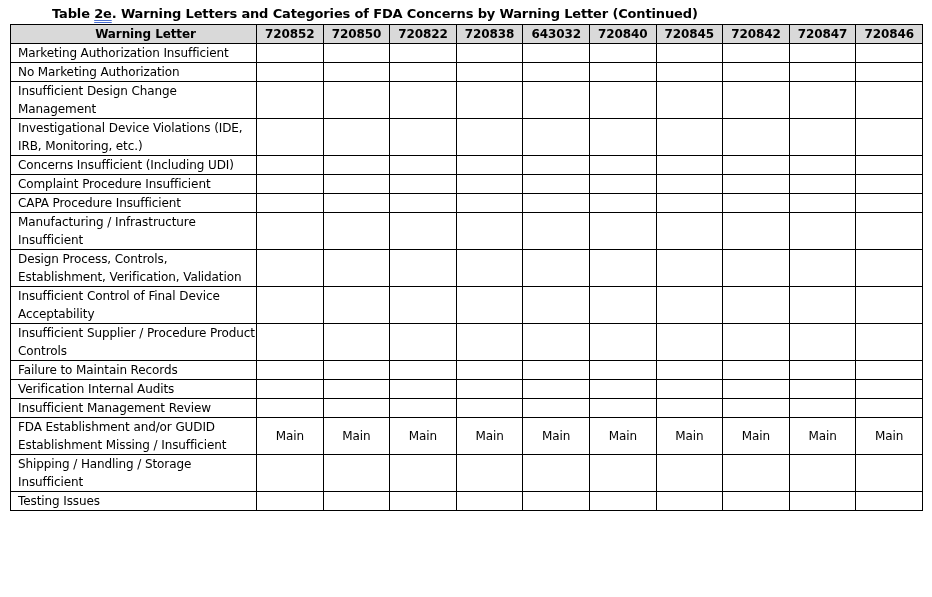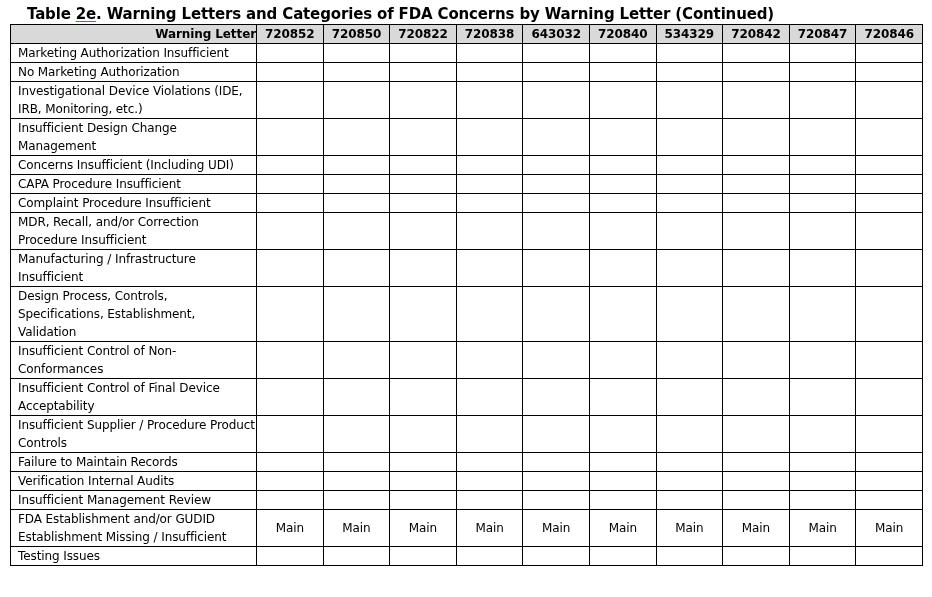--- a/index.html
+++ b/index.html
@@ -2,22 +2,22 @@
 <html><head>
   <meta charset="utf-8">
   <style>
     html, body { margin: 0; padding: 0; background: #ffffff; }
     body {
       width: 932px; height: 597px; overflow: hidden; position: relative;
       font-family: "DejaVu Sans", "Liberation Sans", sans-serif;
       color: #000;
     }
     .caption {
-      position: absolute; left: 27px; top: 6px;
-      font-size: 15px; font-weight: bold; letter-spacing: -0.15px;
+      position: absolute; left: 52px; top: 6px;
+      font-size: 13px; font-weight: bold; letter-spacing: -0.15px;
       white-space: nowrap; line-height: 16px;
     }
     .caption .tbl-num {
       text-decoration: underline; text-decoration-style: double;
       text-decoration-color: #4a6fd0; text-underline-offset: 2px;
     }
     table {
       position: absolute; left: 10px; top: 24px;
       border-collapse: collapse; table-layout: fixed;
       width: 912px;
@@ -27,21 +27,21 @@
       padding: 0 0 0 7px;
       font-size: 12px; line-height: 18px;
       vertical-align: middle;
       letter-spacing: -0.1px;
       overflow: hidden;
     }
     th {
       background: #d9d9d9; font-weight: bold; height: 17px;
       text-align: center; padding: 0;
     }
-    th.first { text-align: right; padding-left: 24px; margin-left: 36px; }
+    th.first { text-align: center; padding-left: 24px; margin-left: 36px; }
     td.val { text-align: center; padding: 0; }
     col.c0 { width: 246px; }
     col.cn { width: 66.6px; }
     tr.r1 td { height: 17px; }
     tr.r2 td { height: 36px; }
   </style>
 </head>
 <body>
 
 <div class="caption"><span>Table </span><span class="tbl-num">2e</span><span>. Warning Letters and Categories of FDA Concerns by Warning Letter (Continued)</span></div>
@@ -62,21 +62,21 @@
   </colgroup>
   <thead>
     <tr id="header-row">
         <th class="first">Warning Letter</th>
         <th>720852</th>
         <th>720850</th>
         <th>720822</th>
         <th>720838</th>
         <th>643032</th>
         <th>720840</th>
-        <th>534329</th>
+        <th>720845</th>
         <th>720842</th>
         <th>720847</th>
         <th>720846</th>
       </tr>
   </thead>
   <tbody id="table-body">
       <tr class="r1">
         <td>Marketing Authorization Insufficient</td>
         <td class="val"></td>
         <td class="val"></td>
@@ -96,125 +96,99 @@
         <td class="val"></td>
         <td class="val"></td>
         <td class="val"></td>
         <td class="val"></td>
         <td class="val"></td>
         <td class="val"></td>
         <td class="val"></td>
         <td class="val"></td>
       </tr>
       <tr class="r2">
+        <td>Insufficient Design Change Management</td>
+        <td class="val"></td>
+        <td class="val"></td>
+        <td class="val"></td>
+        <td class="val"></td>
+        <td class="val"></td>
+        <td class="val"></td>
+        <td class="val"></td>
+        <td class="val"></td>
+        <td class="val"></td>
+        <td class="val"></td>
+      </tr>
+      <tr class="r2">
         <td>Investigational Device Violations (IDE, IRB, Monitoring, etc.)</td>
         <td class="val"></td>
         <td class="val"></td>
         <td class="val"></td>
         <td class="val"></td>
         <td class="val"></td>
         <td class="val"></td>
         <td class="val"></td>
         <td class="val"></td>
         <td class="val"></td>
         <td class="val"></td>
       </tr>
-      <tr class="r2">
-        <td>Insufficient Design Change Management</td>
-        <td class="val"></td>
-        <td class="val"></td>
-        <td class="val"></td>
-        <td class="val"></td>
-        <td class="val"></td>
-        <td class="val"></td>
-        <td class="val"></td>
-        <td class="val"></td>
-        <td class="val"></td>
-        <td class="val"></td>
-      </tr>
       <tr class="r1">
         <td>Concerns Insufficient (Including UDI)</td>
         <td class="val"></td>
         <td class="val"></td>
         <td class="val"></td>
         <td class="val"></td>
         <td class="val"></td>
         <td class="val"></td>
         <td class="val"></td>
         <td class="val"></td>
         <td class="val"></td>
         <td class="val"></td>
       </tr>
       <tr class="r1">
+        <td>Complaint Procedure Insufficient</td>
+        <td class="val"></td>
+        <td class="val"></td>
+        <td class="val"></td>
+        <td class="val"></td>
+        <td class="val"></td>
+        <td class="val"></td>
+        <td class="val"></td>
+        <td class="val"></td>
+        <td class="val"></td>
+        <td class="val"></td>
+      </tr>
+      <tr class="r1">
         <td>CAPA Procedure Insufficient</td>
         <td class="val"></td>
         <td class="val"></td>
         <td class="val"></td>
         <td class="val"></td>
         <td class="val"></td>
         <td class="val"></td>
         <td class="val"></td>
         <td class="val"></td>
         <td class="val"></td>
         <td class="val"></td>
       </tr>
-      <tr class="r1">
-        <td>Complaint Procedure Insufficient</td>
-        <td class="val"></td>
-        <td class="val"></td>
-        <td class="val"></td>
-        <td class="val"></td>
-        <td class="val"></td>
-        <td class="val"></td>
-        <td class="val"></td>
-        <td class="val"></td>
-        <td class="val"></td>
-        <td class="val"></td>
-      </tr>
-      <tr class="r2">
-        <td>MDR, Recall, and/or Correction Procedure Insufficient</td>
-        <td class="val"></td>
-        <td class="val"></td>
-        <td class="val"></td>
-        <td class="val"></td>
-        <td class="val"></td>
-        <td class="val"></td>
-        <td class="val"></td>
-        <td class="val"></td>
-        <td class="val"></td>
-        <td class="val"></td>
-      </tr>
       <tr class="r2">
         <td>Manufacturing / Infrastructure Insufficient</td>
         <td class="val"></td>
         <td class="val"></td>
         <td class="val"></td>
         <td class="val"></td>
         <td class="val"></td>
         <td class="val"></td>
         <td class="val"></td>
         <td class="val"></td>
         <td class="val"></td>
         <td class="val"></td>
       </tr>
       <tr class="r2">
-        <td>Design Process, Controls, Specifications, Establishment, Validation</td>
-        <td class="val"></td>
-        <td class="val"></td>
-        <td class="val"></td>
-        <td class="val"></td>
-        <td class="val"></td>
-        <td class="val"></td>
-        <td class="val"></td>
-        <td class="val"></td>
-        <td class="val"></td>
-        <td class="val"></td>
-      </tr>
-      <tr class="r2">
-        <td>Insufficient Control of Non-Conformances</td>
+        <td>Design Process, Controls, Establishment, Verification, Validation</td>
         <td class="val"></td>
         <td class="val"></td>
         <td class="val"></td>
         <td class="val"></td>
         <td class="val"></td>
         <td class="val"></td>
         <td class="val"></td>
         <td class="val"></td>
         <td class="val"></td>
         <td class="val"></td>
@@ -289,20 +263,33 @@
         <td class="val">Main</td>
         <td class="val">Main</td>
         <td class="val">Main</td>
         <td class="val">Main</td>
         <td class="val">Main</td>
         <td class="val">Main</td>
         <td class="val">Main</td>
         <td class="val">Main</td>
         <td class="val">Main</td>
         <td class="val">Main</td>
+      </tr>
+      <tr class="r2">
+        <td>Shipping / Handling / Storage Insufficient</td>
+        <td class="val"></td>
+        <td class="val"></td>
+        <td class="val"></td>
+        <td class="val"></td>
+        <td class="val"></td>
+        <td class="val"></td>
+        <td class="val"></td>
+        <td class="val"></td>
+        <td class="val"></td>
+        <td class="val"></td>
       </tr>
       <tr class="r1">
         <td>Testing Issues</td>
         <td class="val"></td>
         <td class="val"></td>
         <td class="val"></td>
         <td class="val"></td>
         <td class="val"></td>
         <td class="val"></td>
         <td class="val"></td>

